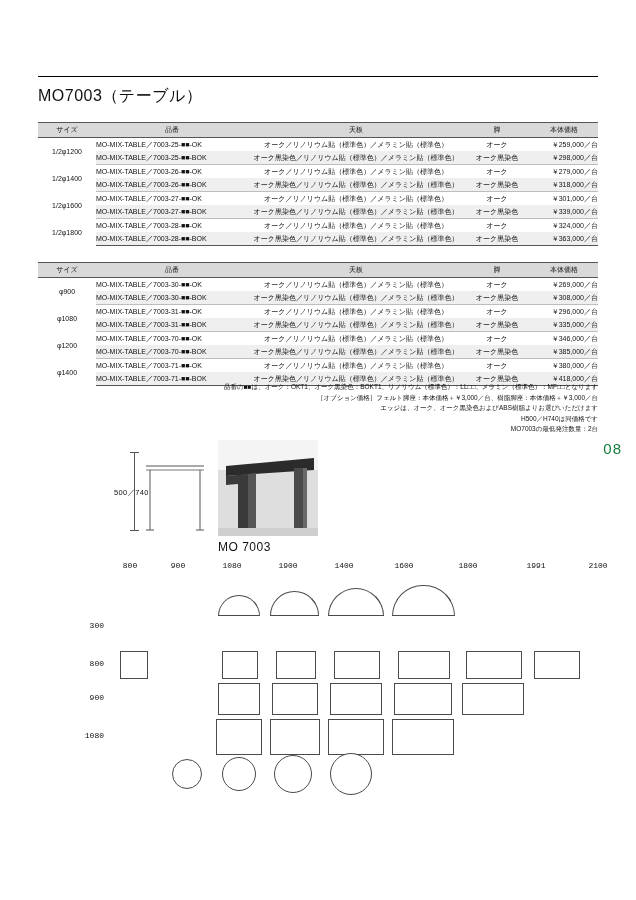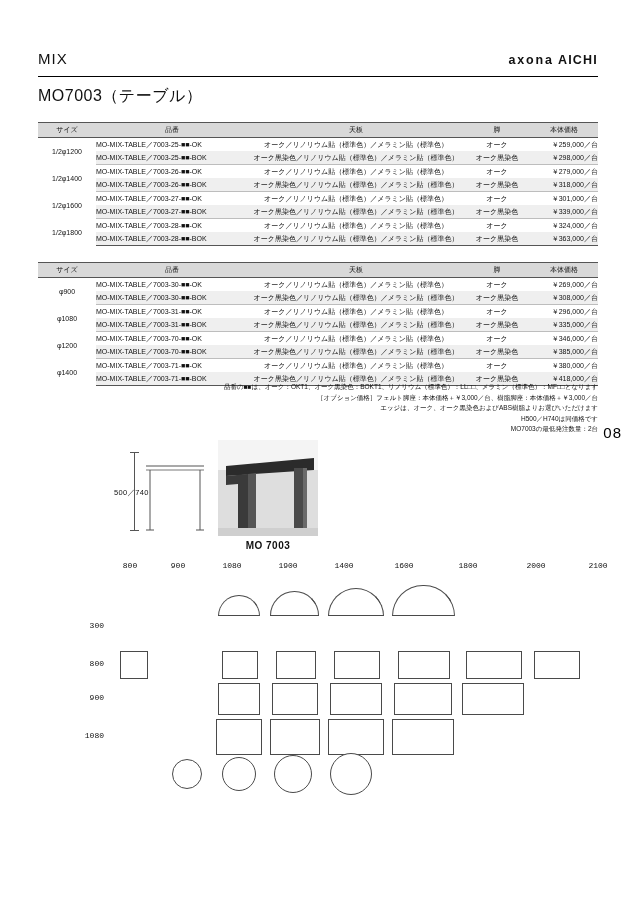--- a/index.html
+++ b/index.html
@@ -120,24 +120,24 @@
     text-align: right;
     font-size: 6.5px;
     line-height: 10.5px;
     color: #111;
   }
 
   
   .page-num {
     position: absolute;
     right: 14px;
-    top: 424px;
+    top: 440px;
     font-size: 15px;
     letter-spacing: 1px;
-    color: #000000;
+    color: #15803d;
   }
 
   
   .illus {
     position: absolute;
     left: 90px;
     top: 440px;
     width: 250px;
     height: 110px;
   }
@@ -189,25 +189,24 @@
     height: 96px;
     background: linear-gradient(180deg,#f3f3f3 0%, #e3e3e3 55%, #d5d5d5 100%);
     overflow: hidden;
   }
   .photo-inner { position:absolute; left:0; top:0; width:100%; height:100%; }
   .photo-caption {
     position: absolute;
     left: 128px;
     top: 100px;
     width: 100px;
-    text-align: center;
-    font-size: 10px;
+    text-align: left;
+    font-size: 12px;
     letter-spacing: 0.5px;
     color: #111;
-    font-weight: bold;
   }
 
   
   .matrix {
     position: absolute;
     left: 76px;
     top: 561px;
     width: 500px;
     height: 230px;
     font-family: Liberation Mono, monospace;
@@ -236,27 +235,20 @@
   .shape.half {
     border-radius: 999px 999px 0 0;
     border-bottom: 1px solid #4a4a4a;
   }
 </style>
 </head>
 <body>
 
 <div class="page">
 
-  <div class="header">
-    <div class="header-title">MIX</div>
-    <div class="header-brand">
-      <span class="brand-light">axona</span>
-      <span>AICHI</span>
-    </div>
-  </div>
   <div class="header-rule"></div>
 
   <div class="subtitle">MO7003（テーブル）</div>
 
   <table class="spec" id="table1">
     <thead>
       <tr>
         <th class="c-size">サイズ</th>
         <th class="c-code">品番</th>
         <th class="c-top">天板</th>
@@ -435,21 +427,21 @@
 
   <div class="matrix">
 
     <div class="col-label" style="left:34px;  top:0;">800</div>
     <div class="col-label" style="left:82px;  top:0;">900</div>
     <div class="col-label" style="left:136px; top:0;">1080</div>
     <div class="col-label" style="left:192px; top:0;">1900</div>
     <div class="col-label" style="left:248px; top:0;">1400</div>
     <div class="col-label" style="left:308px; top:0;">1600</div>
     <div class="col-label" style="left:372px; top:0;">1800</div>
-    <div class="col-label" style="left:440px; top:0;">2000</div>
+    <div class="col-label" style="left:440px; top:0;">1991</div>
     <div class="col-label" style="left:502px; top:0;">2100</div>
 
     <div class="row-label" style="left:-6px; top:60px;">300</div>
     <div class="row-label" style="left:-6px; top:98px;">800</div>
     <div class="row-label" style="left:-6px; top:132px;">900</div>
     <div class="row-label" style="left:-6px; top:170px;">1080</div>
 
     <div class="shape half" style="left:142px; top:34px; width:42px; height:21px;"></div>
     <div class="shape half" style="left:194px; top:30px; width:49px; height:25px;"></div>
     <div class="shape half" style="left:252px; top:27px; width:56px; height:28px;"></div>

